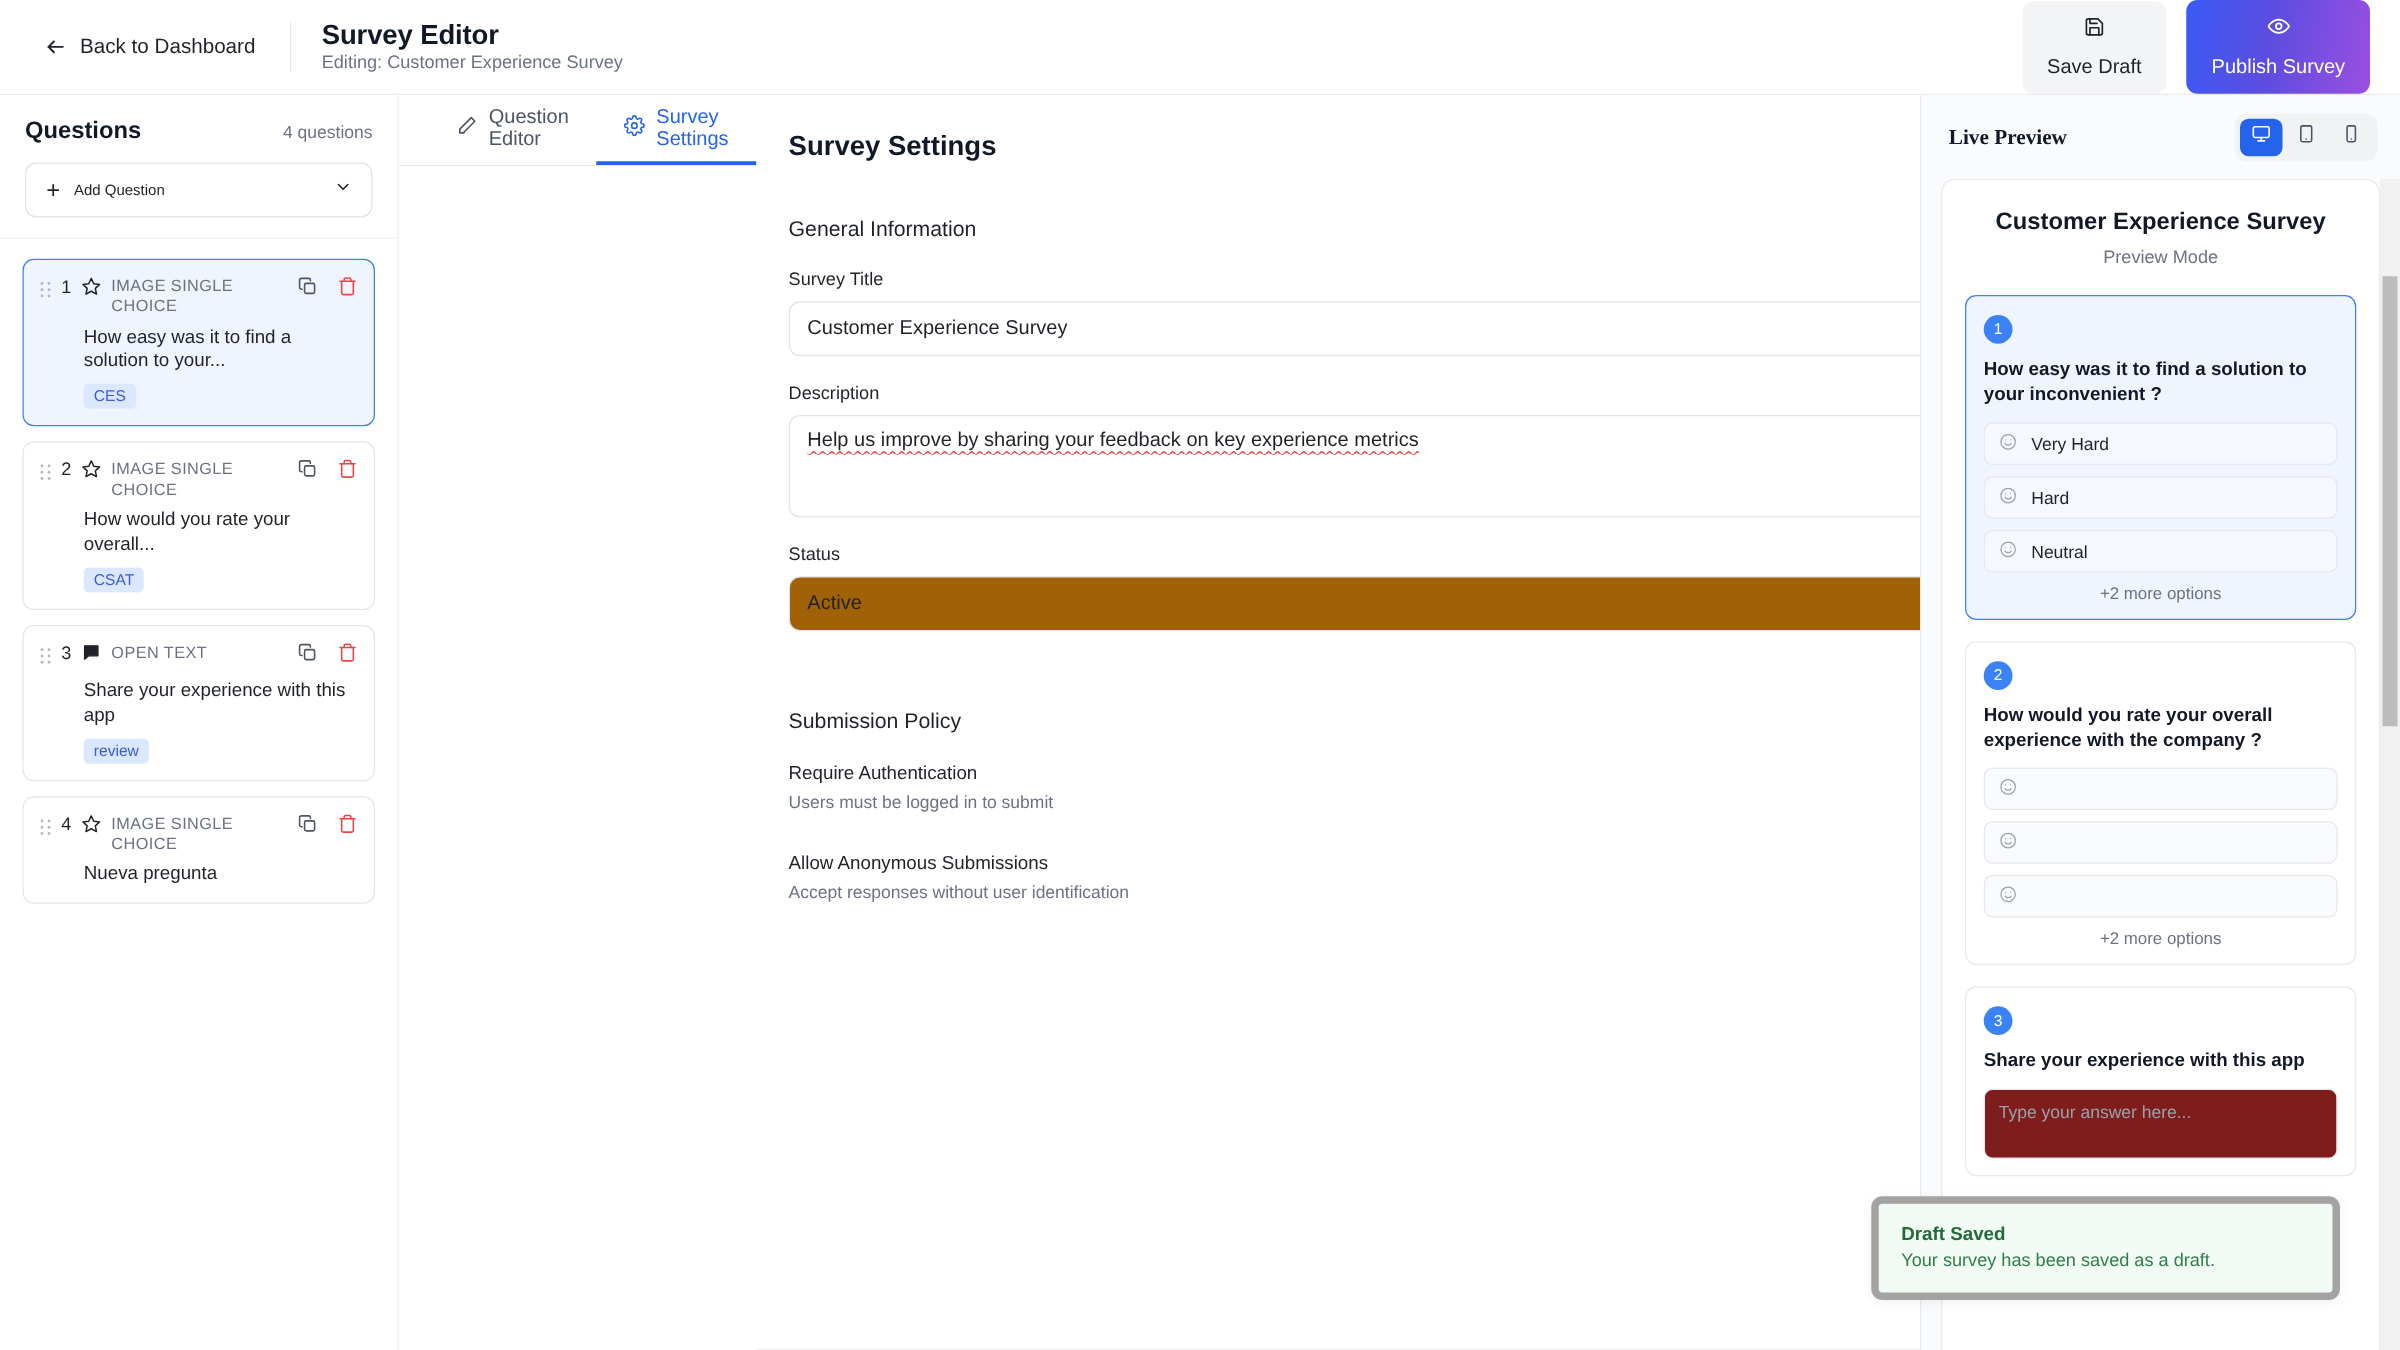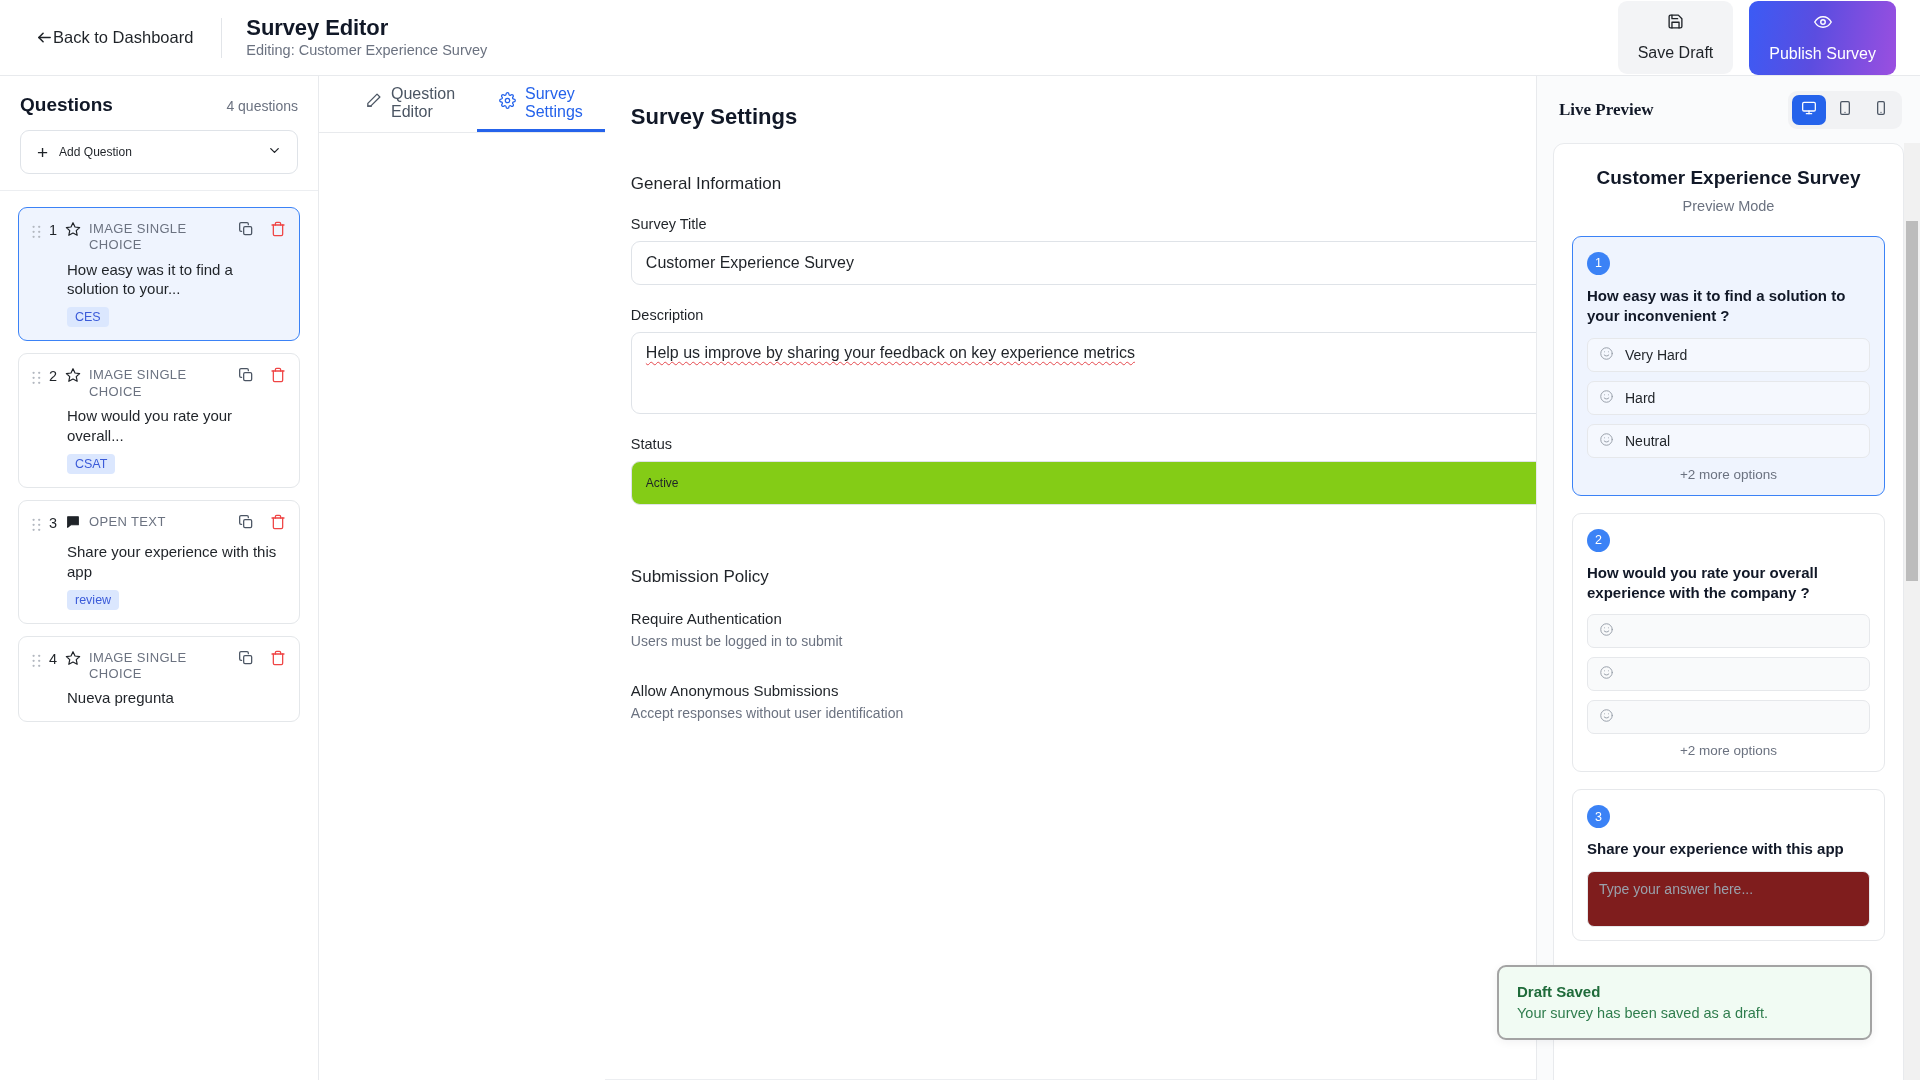--- a/index.html
+++ b/index.html
@@ -16,21 +16,21 @@
   .topbar {
     height: 76px; flex: 0 0 76px;
     background: #ffffff;
     border-bottom: 1px solid #e8eaed;
     display: flex; align-items: center;
     padding: 0 24px 0 28px;
     position: relative;
     z-index: 20;
   }
   .back-btn {
-    display: flex; align-items: center; gap: 0;
+    display: flex; align-items: center; gap: 11px;
     font-size: 16.5px; color: #1f2328; font-weight: 400;
     cursor: pointer; padding: 6px 6px 6px 8px; border-radius: 6px;
     white-space: nowrap;
   }
   .back-arrow { width: 17px; height: 17px; display: block; }
   .divider-v { width: 1px; height: 40px; background: #e2e5e9; margin: 0 24px 0 22px; }
   .title-block { display: flex; flex-direction: column; justify-content: center; gap: 2px; }
   .app-title { font-size: 22px; font-weight: bold; color: #111827; line-height: 1.15; letter-spacing: -0.1px; }
   .app-sub { font-size: 14.5px; color: #6b7280; line-height: 1.2; }
   .topbar-right { margin-left: auto; display: flex; align-items: center; gap: 16px; }
@@ -120,22 +120,22 @@
   }
   .spellerr {
     text-decoration: underline wavy #e5484d;
     text-decoration-thickness: 1px;
     text-underline-offset: 3px;
   }
   .select-wrap { position: relative; width: 1158px; }
   .select-box {
     width: 1158px; height: 44px;
     border: 1px solid #dfe3e8; border-radius: 9px;
-    padding: 0 14px; font-size: 12px; color: #1f2328;
-    background: #84cc16; display: flex; align-items: center; cursor: pointer;
+    padding: 0 14px; font-size: 16px; color: #1f2328;
+    background: #a16207; display: flex; align-items: center; cursor: pointer;
   }
   .select-chev { position: absolute; right: 14px; top: 50%; transform: translateY(-50%); pointer-events: none; }
 
   .section-gap { height: 40px; }
   .policy-row { display: flex; align-items: center; padding: 0 0 0 0; margin-bottom: 30px; width: 1158px; }
   .policy-text { flex: 1 1 auto; }
   .policy-title { font-size: 15px; color: #1f2328; line-height: 1.35; }
   .policy-desc { font-size: 14px; color: #6b7280; margin-top: 3px; line-height: 1.35; }
   .toggle { width: 46px; height: 25px; border-radius: 13px; background: #e4e7eb; position: relative; cursor: pointer; flex: 0 0 46px; }
   .toggle.on { background: #2563eb; }
@@ -184,21 +184,21 @@
     min-height: 56px; padding: 9px 11px; font-size: 14px; color: #9aa1ab; cursor: text;
   }
 
   
   .scroll-track { position: absolute; top: 0; right: 0; width: 16px; bottom: 0; background: #f1f1f1; }
   .scroll-thumb { position: absolute; right: 2px; width: 12px; border-radius: 0; background: #bcbcbc; }
 
   
   .toast {
     position: absolute; right: 48px; bottom: 40px;
-    width: 375px; background: #f1fbf3; border: 2px solid #a3a3a3;
+    width: 375px; background: #f1fbf3; border: 6px solid #a3a3a3;
     border-radius: 9px; padding: 16px 18px 17px 18px;
     box-shadow: 0 2px 10px rgba(16,24,40,.06); z-index: 40;
   }
   .toast-title { font-size: 15px; font-weight: bold; color: #1f6b3a; margin-bottom: 5px; }
   .toast-msg { font-size: 14.5px; color: #2f7d4d; }
 </style>
 </head>
 <body>
 
 <div class="app">

